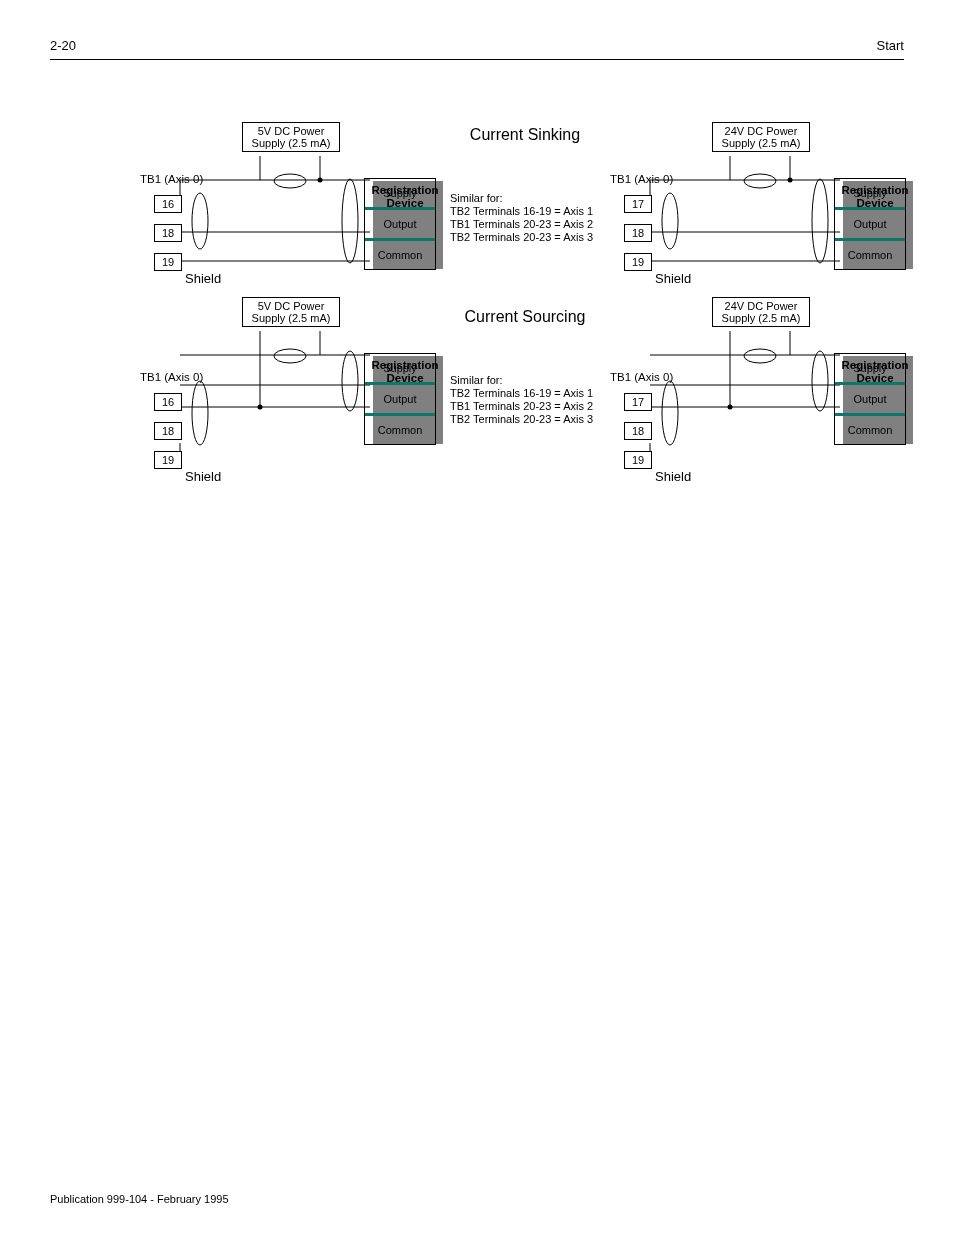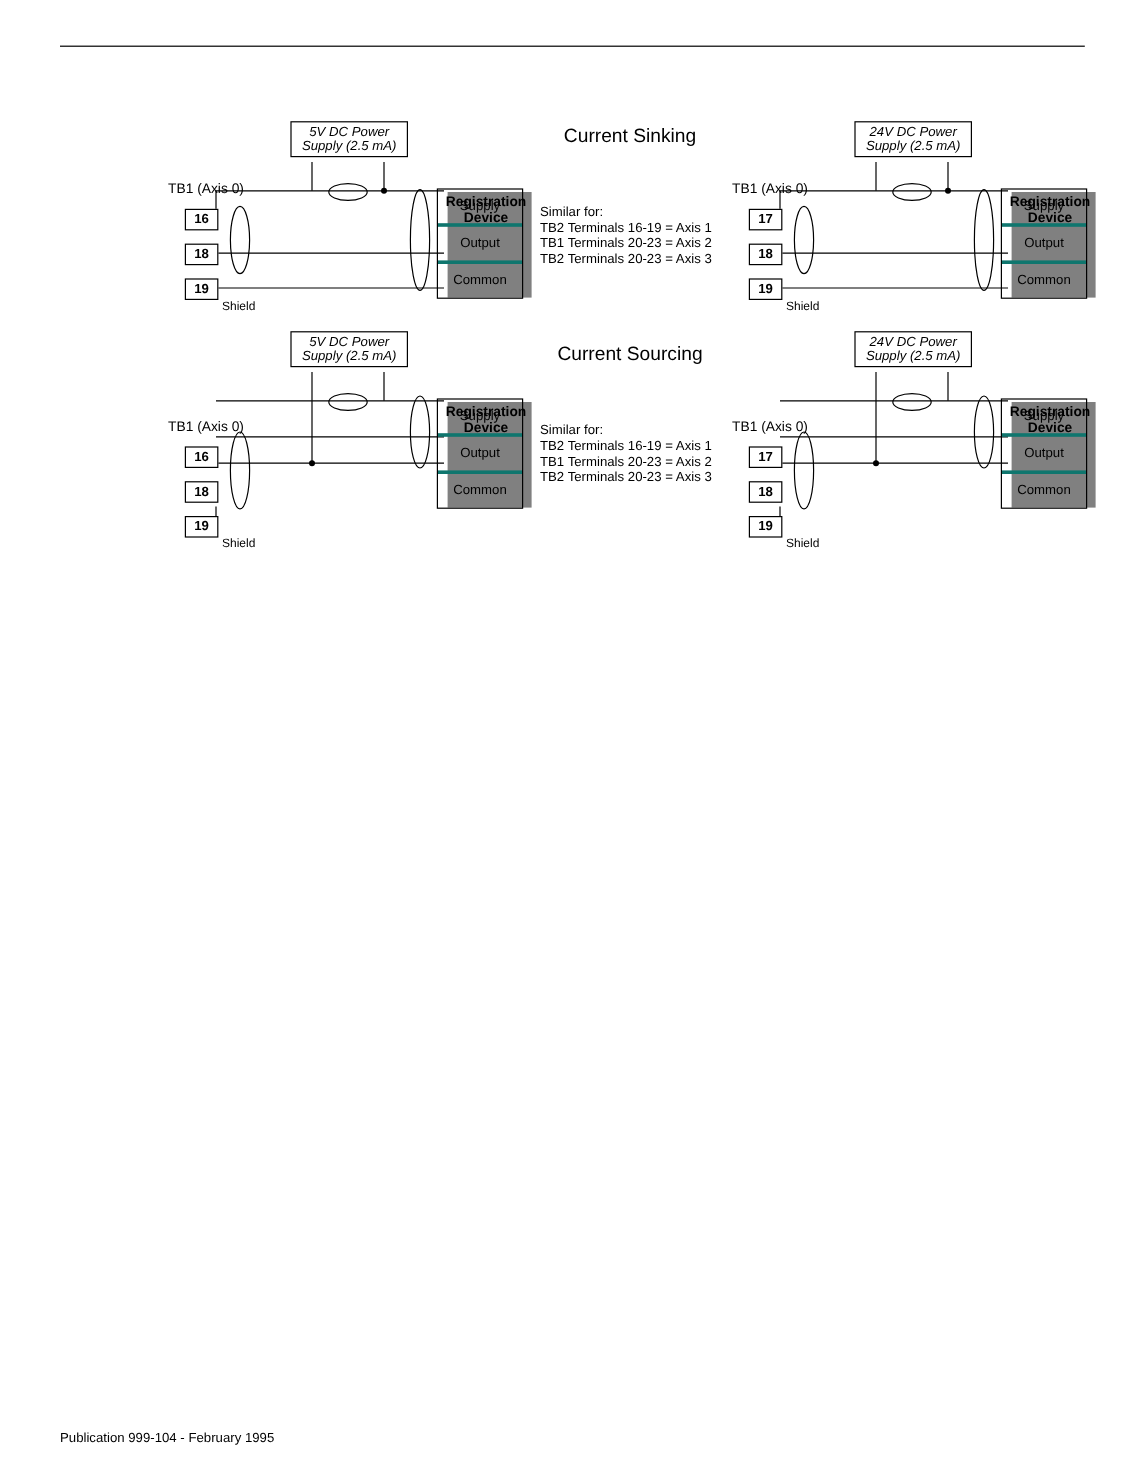--- a/index.html
+++ b/index.html
@@ -50,44 +50,43 @@
     position: absolute;
     font-weight: 400;
     font-size: 11.5px;
     left: 0; top: 55px;
   }
   .term {
     position: absolute;
     border: 1.5px solid #000;
     width: 26px; height: 16px;
     text-align: center;
-    font-weight: 700;
+    font-weight: 400;
     font-size: 11px;
     line-height: 16px;
     background: #fff;
     left: 14px;
   }
   .shield-lbl {
     position: absolute;
-    font-size: 10px;
+    font-size: 13px;
     left: 45px;
   }
 
   
   .ps {
     position: absolute;
     border: 1.5px solid #000;
     width: 96px;
     text-align: center;
     font-size: 11px;
     padding: 2px 0;
     left: 102px;
     top: 4px;
     background:#fff;
-    font-style:italic;
   }
 
   
   .reg-label {
     position: absolute;
     font-weight: 700;
     font-size: 11.5px;
     text-align: center;
     width: 70px;
     right: 0; top: 30px;
@@ -134,20 +133,24 @@
     position:fixed;
     bottom:30px;
     left:50px;
     font-size:11px;
   }
 </style>
 </head>
 <body>
 
 <div class="page">
+  <div class="header">
+    <span>2-20</span>
+    <span>Start</span>
+  </div>
   <div class="hr"></div>
 
 
   <div class="diagrams">
 
     <div class="quad q-top-left">
       <svg class="wires" viewBox="0 0 300 190">
 
         <line x1="120" y1="38" x2="120" y2="62" stroke="#000"></line>
         <line x1="180" y1="38" x2="180" y2="62" stroke="#000"></line>

